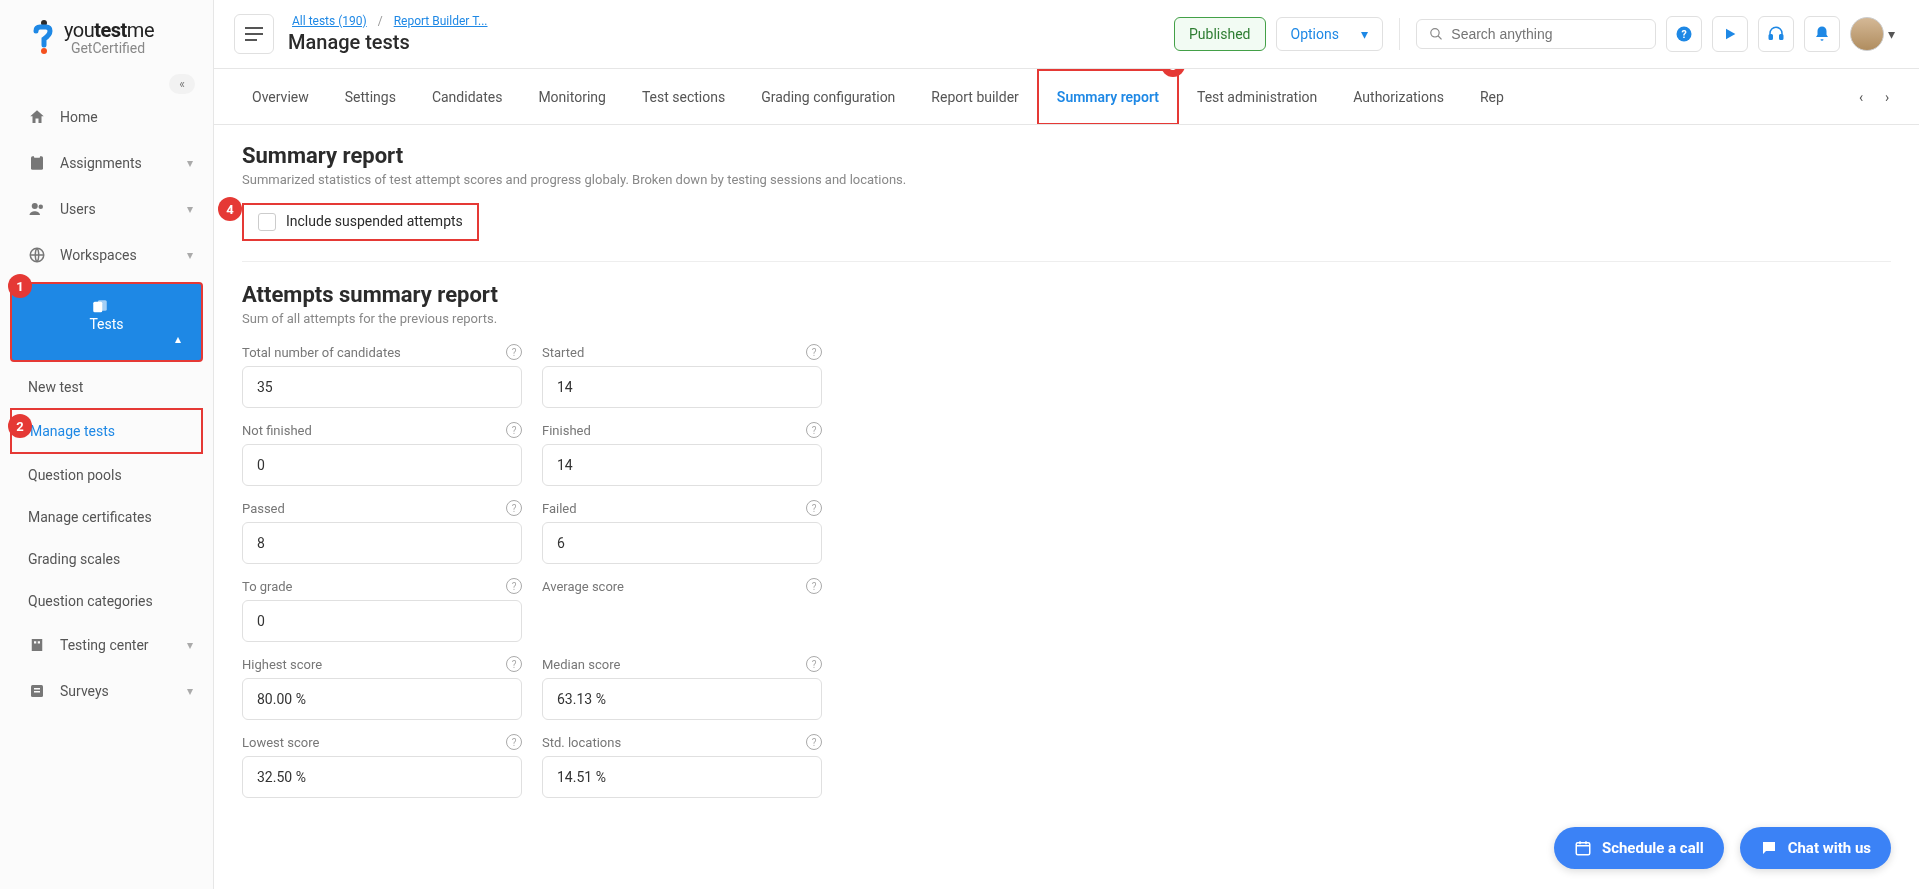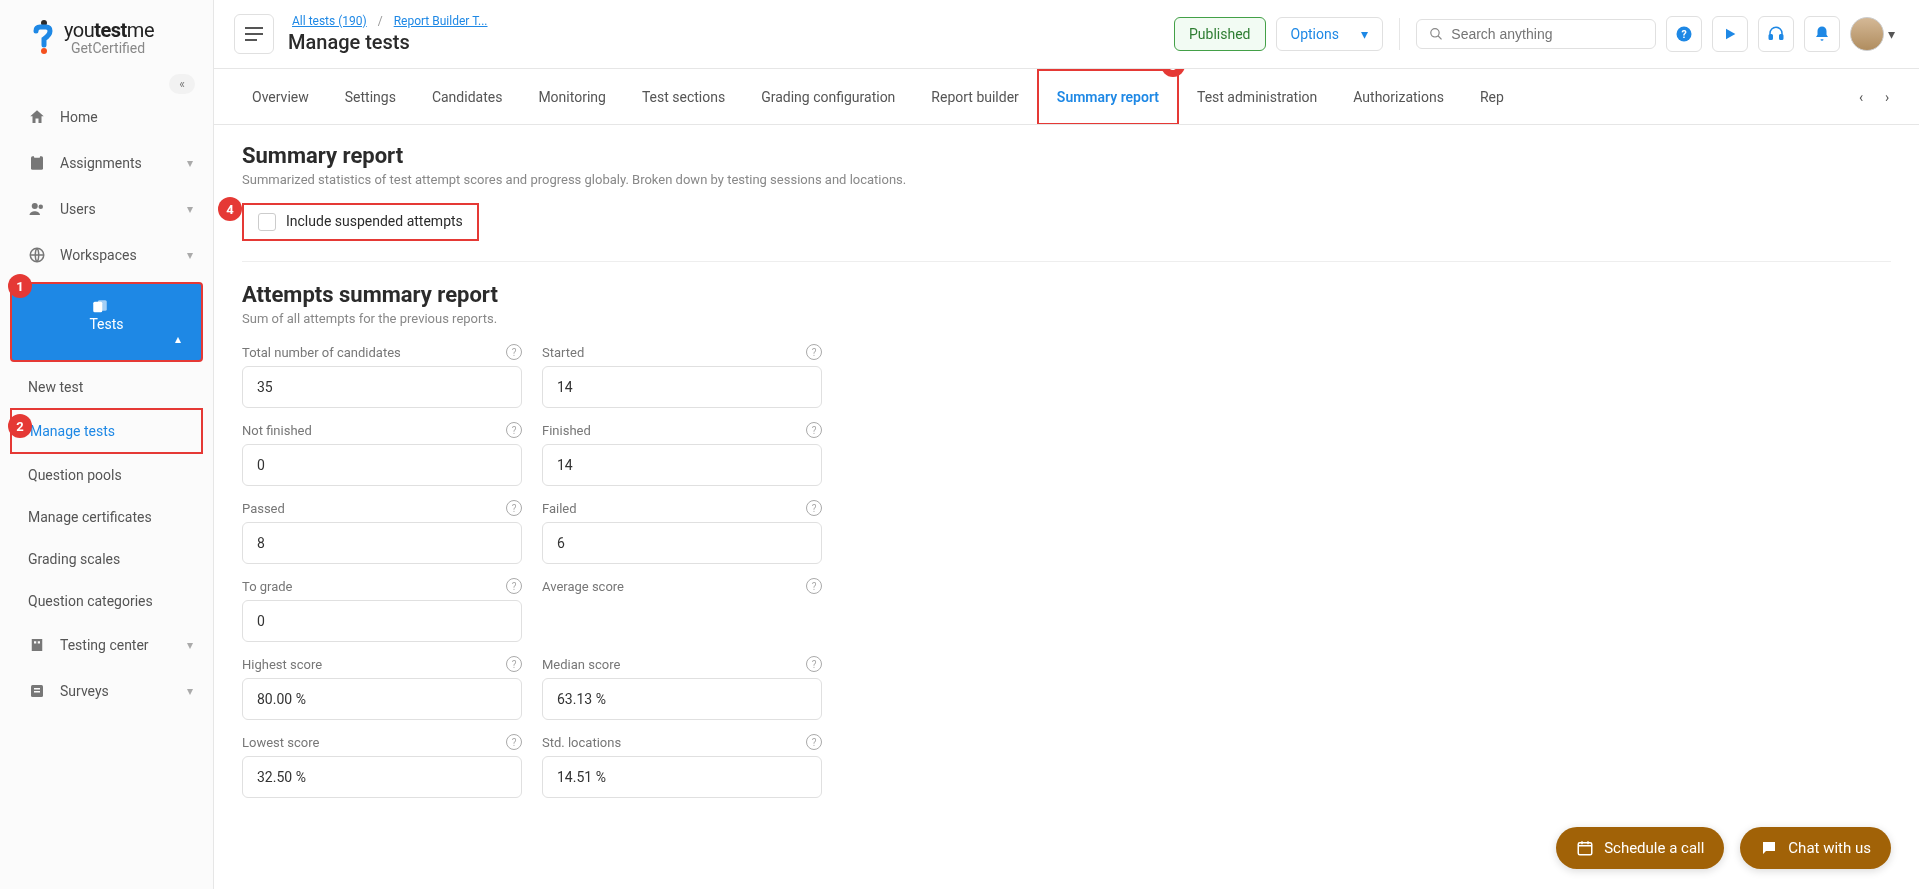--- a/index.html
+++ b/index.html
@@ -60,21 +60,21 @@
   .field-label { font-size: 13px; color: #777; display: flex; align-items: center; justify-content: space-between; }
   .info-ic { width:16px; height:16px; border:1.5px solid #aaa; border-radius:50%; display:inline-flex; align-items:center; justify-content:center; font-size:10px; color:#aaa; cursor: default; }
   .field-box { border: 1px solid #e0e0e0; border-radius: 6px; padding: 12px 14px; margin-top: 6px; font-size: 14px; color: #333; background:#fff; }
 
   
   .callout-border { border: 2px solid #e53935 !important; }
   .callout-num { width: 24px; height: 24px; border-radius: 50%; background: #e53935; color: #fff; font-size: 13px; font-weight: bold; display:flex; align-items:center; justify-content:center; position:absolute; z-index:10; }
 
   
   .float-btns { position: fixed; bottom: 20px; right: 28px; display: flex; gap: 16px; }
-  .fbtn { background: #a16207; color: #fff; padding: 12px 20px; border-radius: 24px; display: flex; align-items: center; gap: 10px; font-size: 15px; font-weight: 400; cursor: pointer; box-shadow: 0 2px 8px rgba(0,0,0,0.15); }
+  .fbtn { background: #3b82f6; color: #fff; padding: 12px 20px; border-radius: 24px; display: flex; align-items: center; gap: 10px; font-size: 15px; font-weight: 700; cursor: pointer; box-shadow: 0 2px 8px rgba(0,0,0,0.15); }
 
   
   .rel { position: relative; }
 </style>
 </head>
 <body>
 
 <div class="app">
 
   <aside class="sidebar">

